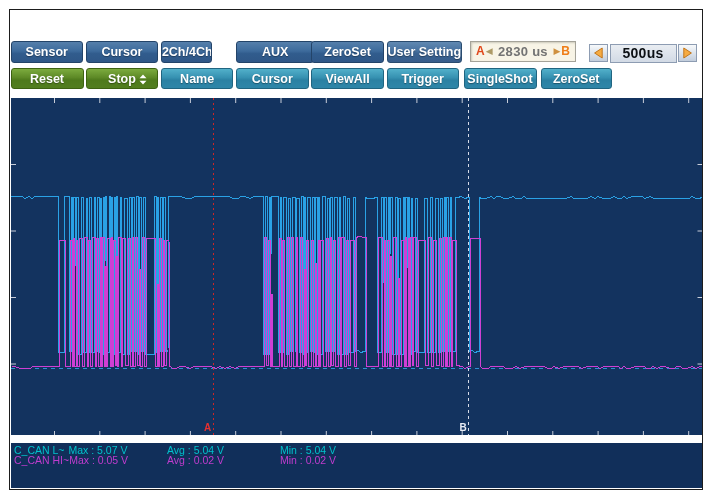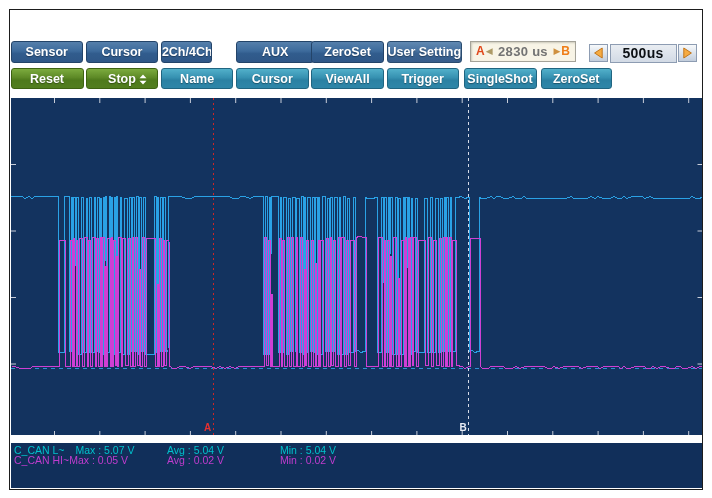--- a/index.html
+++ b/index.html
@@ -54,21 +54,21 @@
               color:#0c1014;line-height:17px;letter-spacing:0.3px;}
   
   .scope{position:absolute;left:0.5px;top:88px;width:691.5px;height:337px;background:#13335f;}
   .scope svg{display:block;}
   .separator{position:absolute;left:0;top:425px;width:100%;height:7.5px;background:#ffffff;}
   
   .measure{position:absolute;left:0.5px;top:432.5px;width:691.5px;height:45px;
            background:#112f5a;font-size:10.5px;}
   .mrow{position:absolute;left:0;width:100%;height:11px;}
   .mrow .c1{position:absolute;left:3.5px;white-space:pre;}
-  .mrow1 .c1 span:first-child{margin-right:11px;}
+  .mrow1 .c1 span:first-child{margin-right:4px;}
   .mrow .c2{position:absolute;left:156.5px;}
   .mrow .c3{position:absolute;left:269.5px;}
   .mrow1{top:1.8px;}
   .mrow2{top:11px;}
 </style>
 </head>
 <body>
 
 <div class="window">
 

